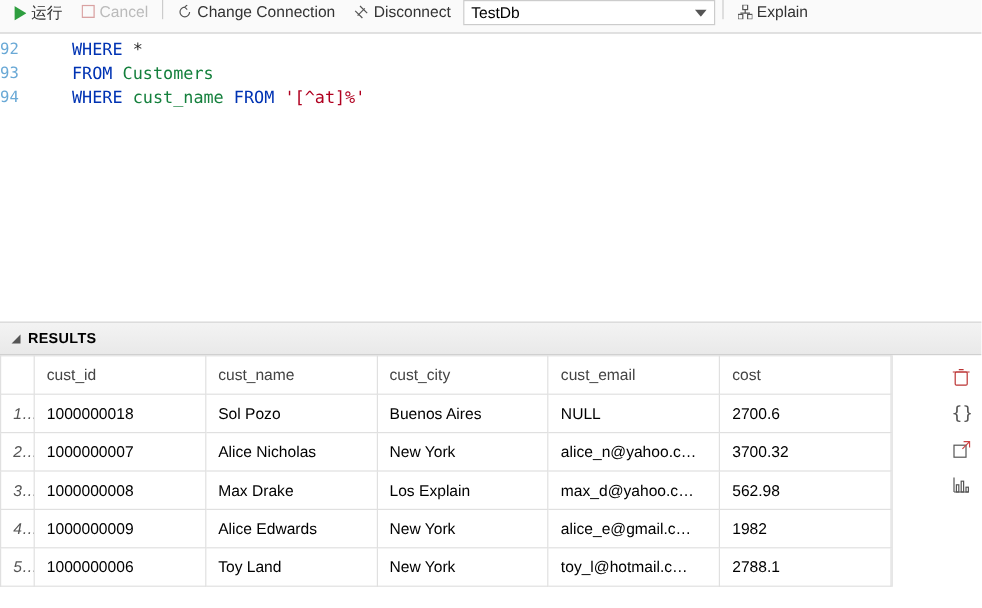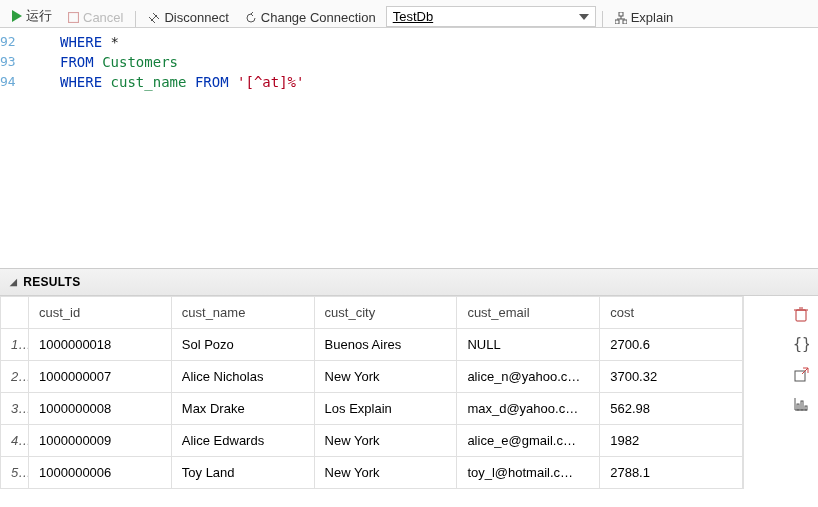--- a/index.html
+++ b/index.html
@@ -1,22 +1,22 @@
 <!DOCTYPE html>
 <html><head>
 <meta charset="utf-8">
 <style>
   * { box-sizing: border-box; margin: 0; padding: 0; }
   body { font-family: -apple-system, BlinkMacSystemFont, "Segoe UI", Arial, sans-serif; font-size: 13px; background: #fff; width: 818px; height: 507px; overflow: hidden; }
   
-  .toolbar { display: flex; align-items: flex-end; height: 28px; border-bottom: 1px solid #d0d0d0; padding: 0 6px; gap: 4px; background: #fafafa; }
+  .toolbar { display: flex; align-items: flex-start; height: 28px; border-bottom: 1px solid #d0d0d0; padding: 0 6px; gap: 4px; background: #fafafa; }
   .tool-btn { display: flex; align-items: center; gap: 4px; padding: 2px 6px; color: #333; cursor: pointer; font-size: 13px; }
   .tool-btn.disabled { color: #bbb; }
   .sep { width: 1px; height: 16px; background: #ccc; margin: 0 2px; }
-  .db-select { display: flex; align-items: center; border: 1px solid #ccc; padding: 2px 6px; width: 210px; justify-content: space-between; background: #fff; cursor: pointer; text-decoration: underline; }
+  .db-select { display: flex; align-items: center; border: 1px solid #ccc; padding: 2px 6px; width: 210px; justify-content: space-between; background: #fff; cursor: pointer; }
   
   .editor { padding: 4px 0 0 0; font-family: "Menlo", "Consolas", monospace; font-size: 14px; height: 240px; }
   .code-line { display: flex; line-height: 20px; }
   .gutter { width: 60px; text-align: left; padding-right: 12px; color: #6aa9d6; font-size: 13px; user-select: none; }
   .code { white-space: pre; }
   .kw { color: #0033b3; font-weight: 500; }
   .ident { color: #15803d; }
   .op { color: #222; }
   .str { color: #b00020; }
   
@@ -54,32 +54,32 @@
         <svg width="11" height="11">
           <rect x="0.5" y="0.5" width="10" height="10" fill="none" stroke="#d9a2a2" stroke-width="1.2"></rect>
         </svg>
       </span>
     <span>Cancel</span>
   </div>
   <div class="sep"></div>
   <div class="tool-btn">
     <span>
         <svg width="12" height="12">
+          <path d="M10 6 A4 4 0 1 1 6 2 M6 2 L8 0 M6 2 L8 4" stroke="#555" stroke-width="1" fill="none"></path>
+        </svg>
+      </span>
+    <span>Change Connection</span>
+  </div>
+  <div class="tool-btn">
+    <span>
+        <svg width="12" height="12">
           <path d="M3 9 L9 3 M5 1 L11 7 M1 5 L7 11" stroke="#555" stroke-width="1" fill="none"></path>
         </svg>
       </span>
     <span>Disconnect</span>
-  </div>
-  <div class="tool-btn">
-    <span>
-        <svg width="12" height="12">
-          <path d="M10 6 A4 4 0 1 1 6 2 M6 2 L8 0 M6 2 L8 4" stroke="#555" stroke-width="1" fill="none"></path>
-        </svg>
-      </span>
-    <span>Change Connection</span>
   </div>
   <div class="db-select">
     <span>TestDb</span>
     <span>
         <svg width="10" height="6">
           <polygon points="0,0 10,0 5,6" fill="#555"></polygon>
         </svg>
       </span>
   </div>
   <div class="sep"></div>

